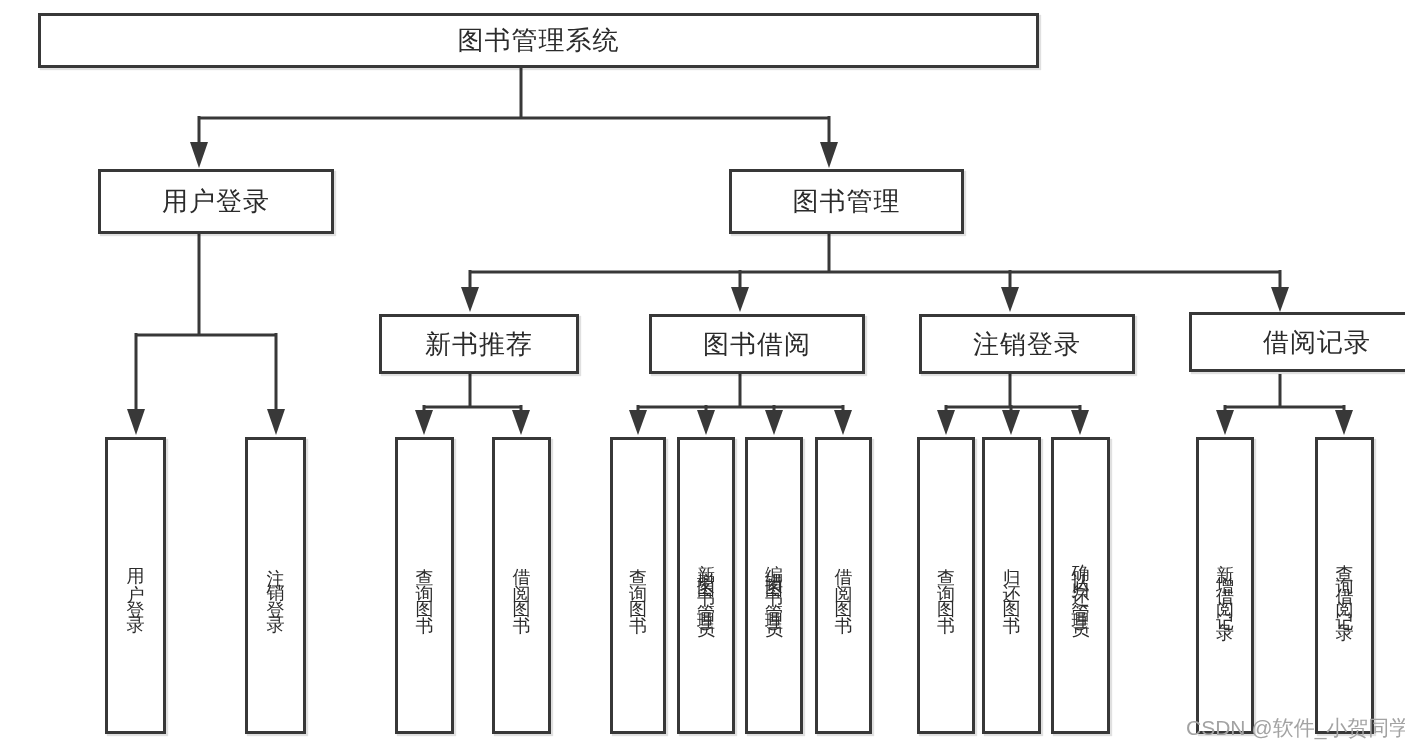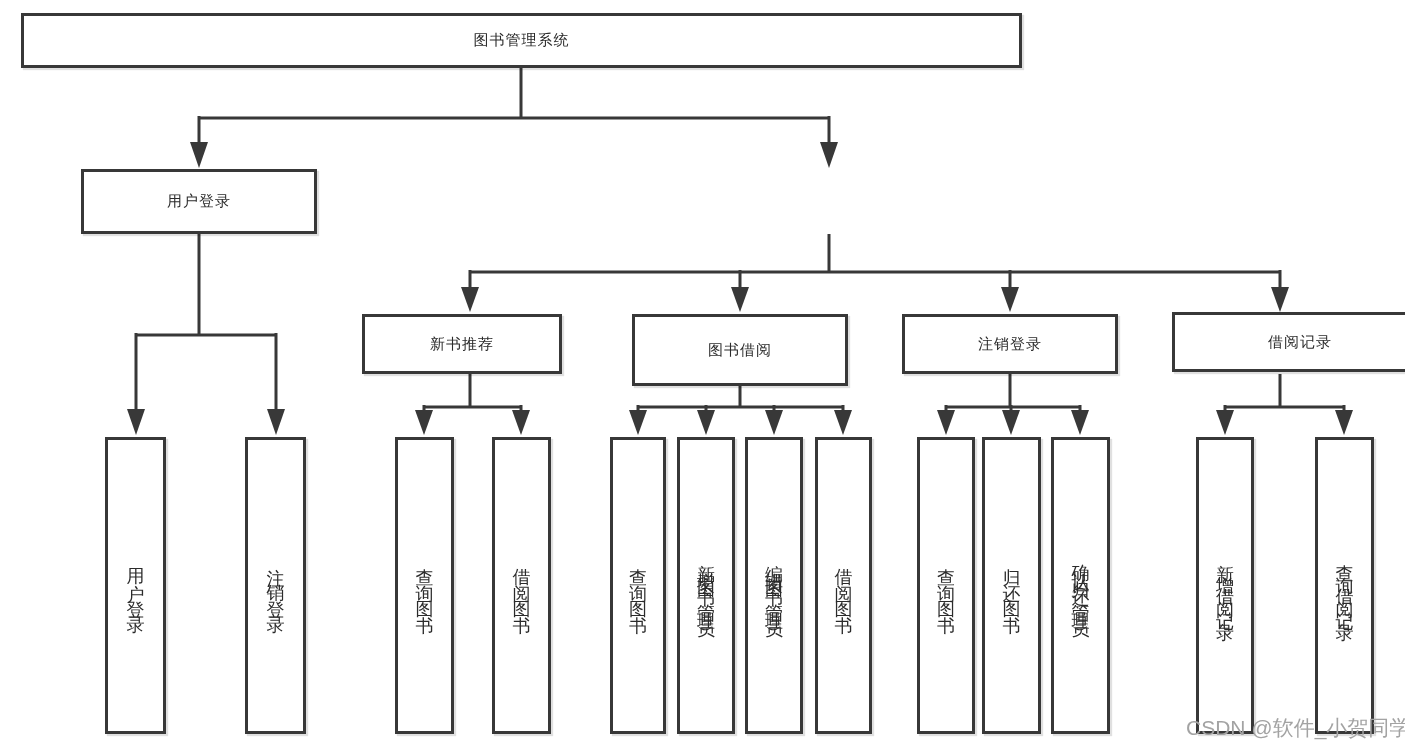--- a/index.html
+++ b/index.html
@@ -14,21 +14,21 @@
   .node{
     position:absolute;
     box-sizing:border-box;
     border:3px solid #383838;
     background:#ffffff;
     display:flex;align-items:center;justify-content:center;
     color:#2b2b2b;
     z-index:2;
     box-shadow:2px 2px 1px rgba(0,0,0,0.12);
   }
-  .hnode{font-size:15px;letter-spacing:1px;}
+  .hnode{font-size:26px;letter-spacing:1px;margin-left:17px;}
   .leaf{z-index:2;}
   .vtext{
     writing-mode:vertical-rl;
     text-orientation:mixed;
     font-size:18px;
     color:#2b2b2b;
     white-space:nowrap;
   }
   .s4 .vtext{letter-spacing:16px;}
   .s6 .vtext{letter-spacing:12px;}
@@ -87,25 +87,28 @@
     </g>
   </svg>
 
   <div class="node hnode" style="left:21px;top:13px;width:1001px;height:55px;">
     <span>图书管理系统</span>
   </div>
 
   <div class="node hnode" style="left:81px;top:169px;width:236px;height:65px;">
     <span>用户登录</span>
   </div>
+  <div class="node hnode" style="left:712px;top:169px;width:235px;height:65px;">
+    <span>图书管理</span>
+  </div>
 
   <div class="node hnode" style="left:362px;top:314px;width:200px;height:60px;">
     <span>新书推荐</span>
   </div>
-  <div class="node hnode" style="left:632px;top:314px;width:216px;height:72px;text-align:right;">
+  <div class="node hnode" style="left:632px;top:314px;width:216px;height:60px;text-align:right;">
     <span>图书借阅</span>
   </div>
   <div class="node hnode" style="left:902px;top:314px;width:216px;height:60px;">
     <span>注销登录</span>
   </div>
   <div class="node hnode" style="left:1172px;top:312px;width:256px;height:60px;">
     <span>借阅记录</span>
   </div>
 
   <div class="node leaf s4" style="left:105px;top:437px;width:61px;height:297px;">

